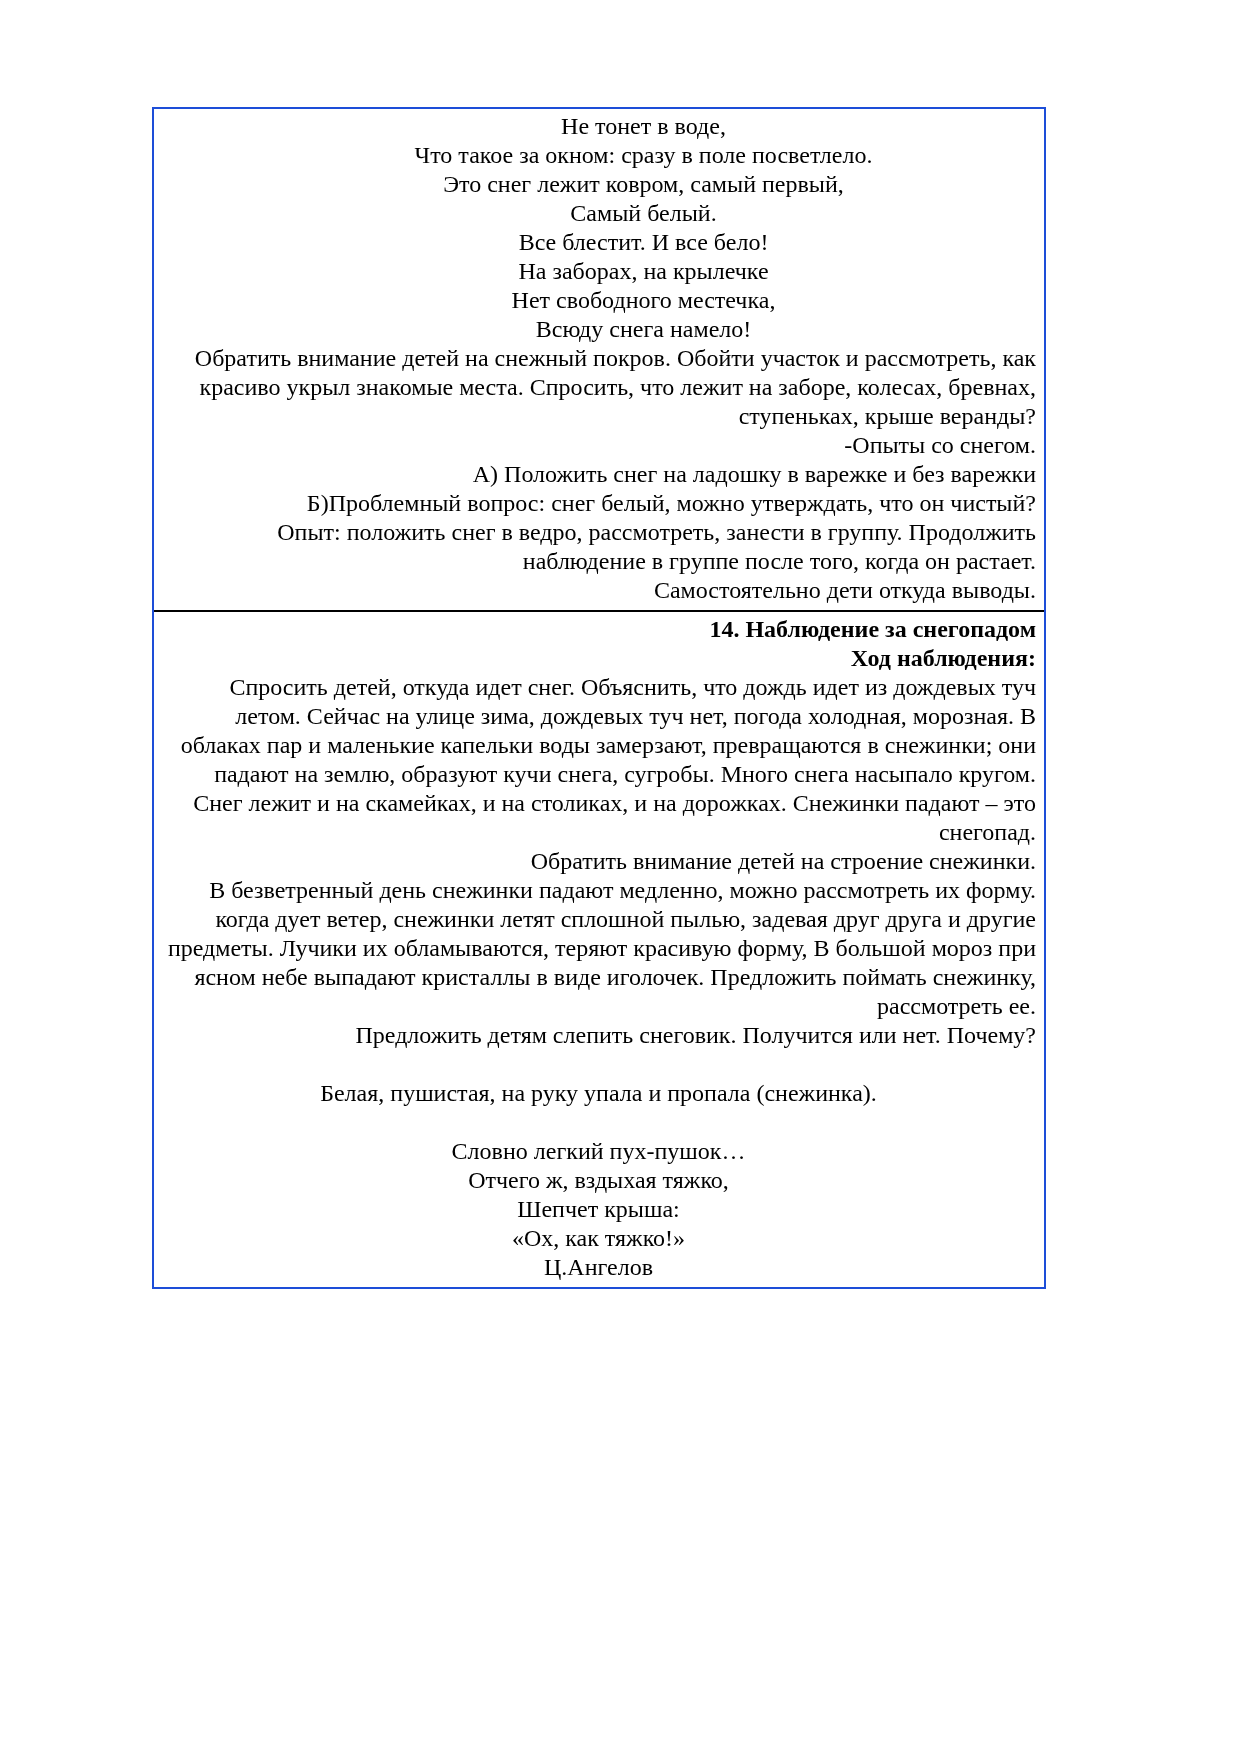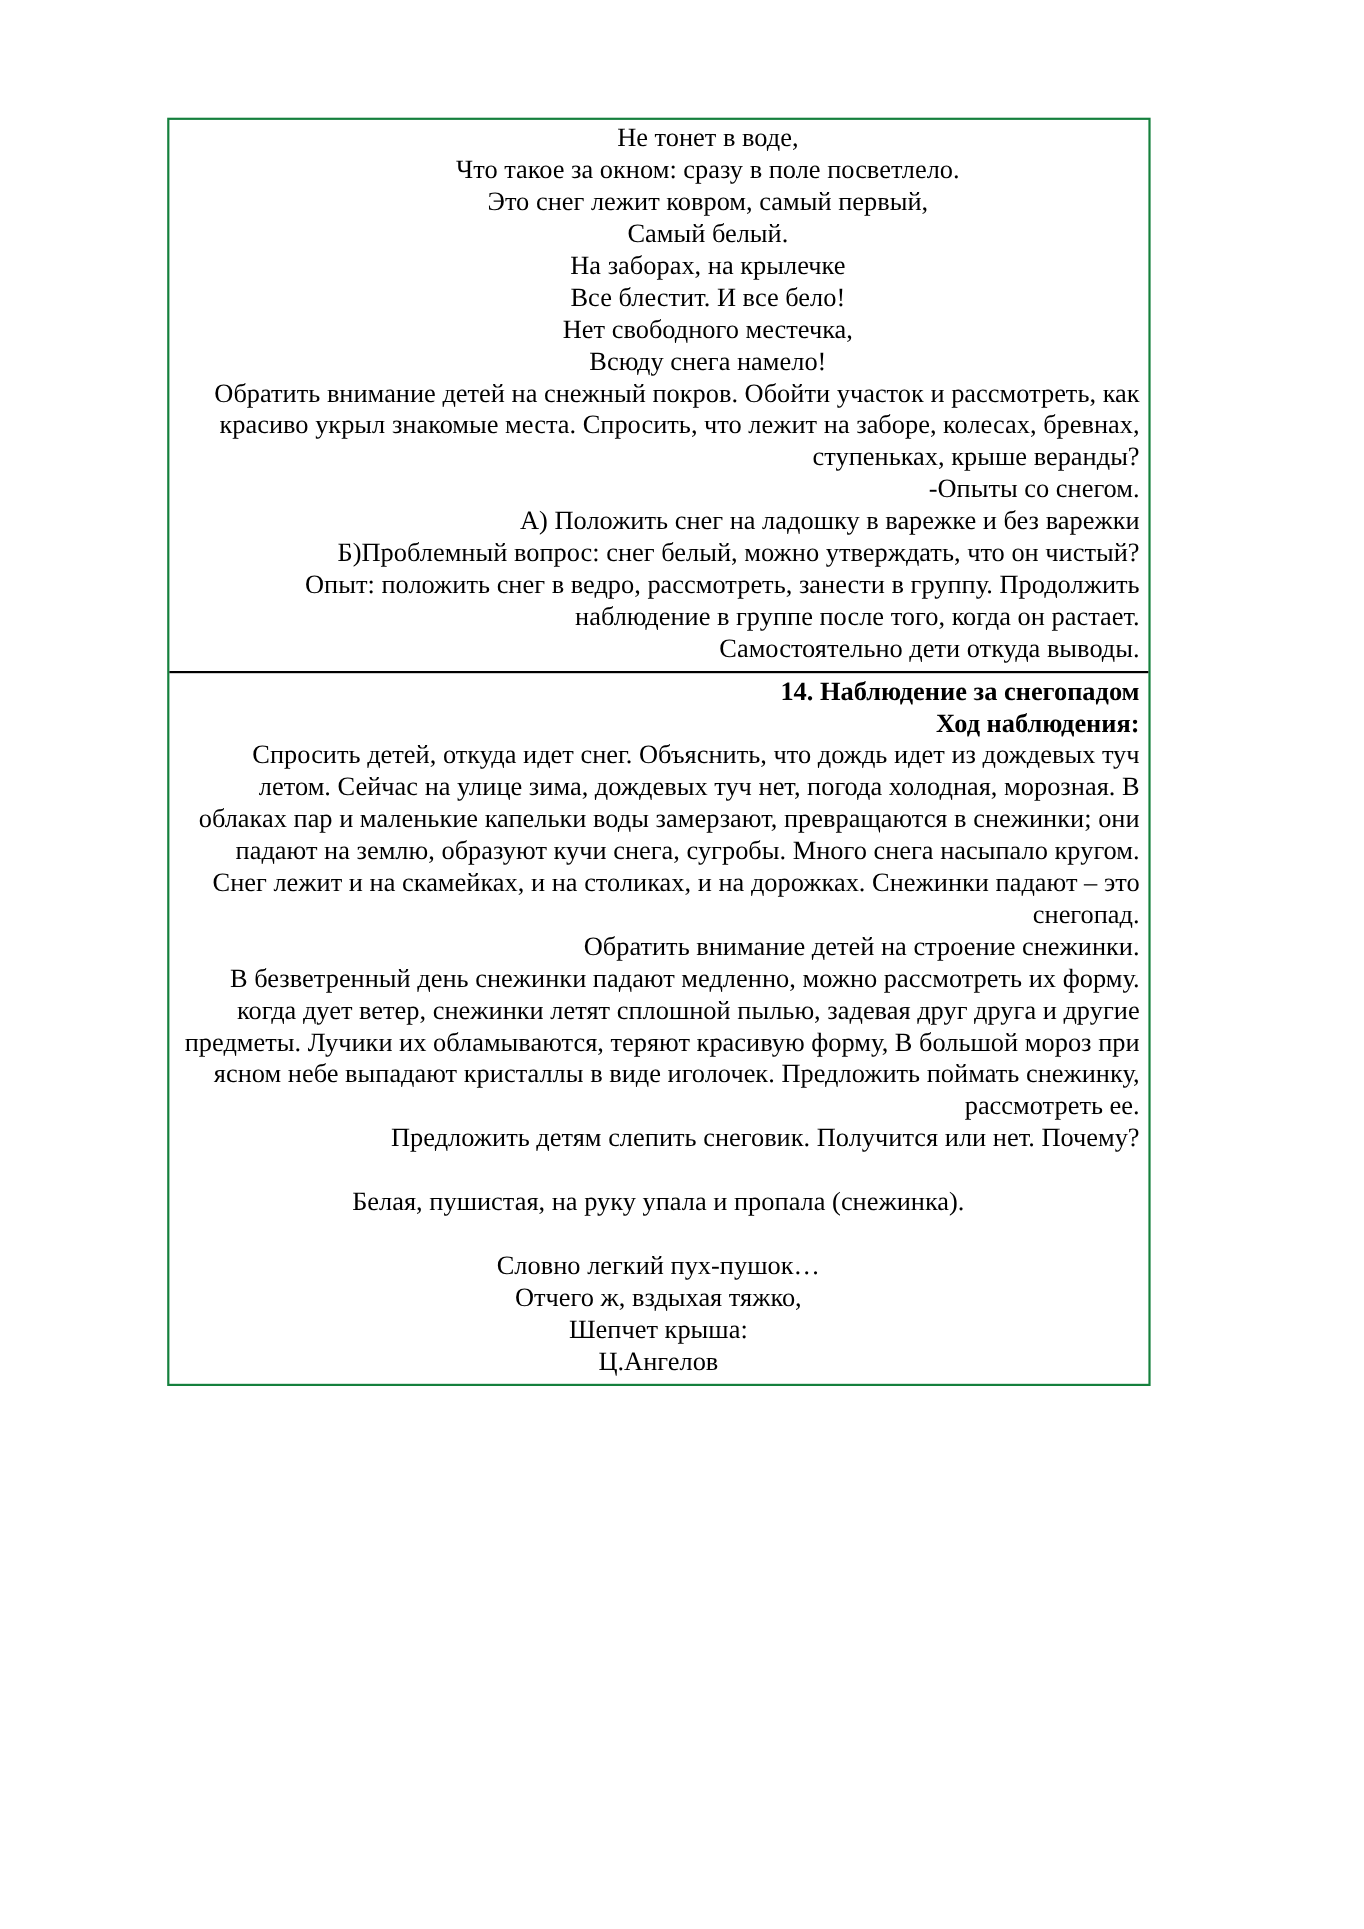--- a/index.html
+++ b/index.html
@@ -14,21 +14,21 @@
     font-family: "Liberation Serif", "DejaVu Serif", serif;
     font-size: 24px;
     line-height: 29px;
     color: #000000;
   }
   .doc-table {
     position: absolute;
     left: 152px;
     top: 107px;
     width: 890px;
-    border: 2px solid #15803d;
+    border: 2px solid #1d4ed8;
     background: #ffffff;
   }
   .cell {
     padding: 3px 8px 5px 7px;
   }
   .cell-top {
     border-bottom: 2px solid #000000;
   }
   .line, .para {
     margin: 0;
@@ -59,22 +59,22 @@
 
 <div class="doc-table">
 
   <div class="cell cell-top">
 
     <div class="riddle-block">
       <div class="line centered">Не тонет в воде,</div>
       <div class="line centered">Что такое за окном: сразу в поле посветлело.</div>
       <div class="line centered">Это снег лежит ковром, самый первый,</div>
       <div class="line centered">Самый белый.</div>
+      <div class="line centered">Все блестит. И все бело!</div>
       <div class="line centered">На заборах, на крылечке</div>
-      <div class="line centered">Все блестит. И все бело!</div>
       <div class="line centered">Нет свободного местечка,</div>
       <div class="line centered">Всюду снега намело!</div>
     </div>
 
     <p class="para">Обратить внимание детей на снежный покров. Обойти участок и рассмотреть, как красиво укрыл знакомые места. Спросить, что лежит на заборе, колесах, бревнах, ступеньках, крыше веранды?</p>
     <div class="line indent-sm">-Опыты со снегом.</div>
     <div class="line">А) Положить снег на ладошку в варежке и без варежки</div>
     <div class="line">Б)Проблемный вопрос: снег белый, можно утверждать, что он чистый?</div>
     <p class="para">Опыт: положить снег в ведро, рассмотреть, занести в группу. Продолжить наблюдение в группе после того, когда он растает.</p>
     <div class="line">Самостоятельно дети откуда выводы.</div>
@@ -98,17 +98,18 @@
     <div class="spacer"></div>
 
     <div class="line centered">Белая, пушистая, на руку упала и пропала (снежинка).</div>
 
     <div class="spacer"></div>
 
     <div>
       <div class="line centered">Словно легкий пух-пушок…</div>
       <div class="line centered">Отчего ж, вздыхая тяжко,</div>
       <div class="line centered">Шепчет крыша:</div>
+      <div class="line centered">«Ох, как тяжко!»</div>
       <div class="line centered">Ц.Ангелов</div>
     </div>
 
   </div>
 </div>
 
 </body></html>

